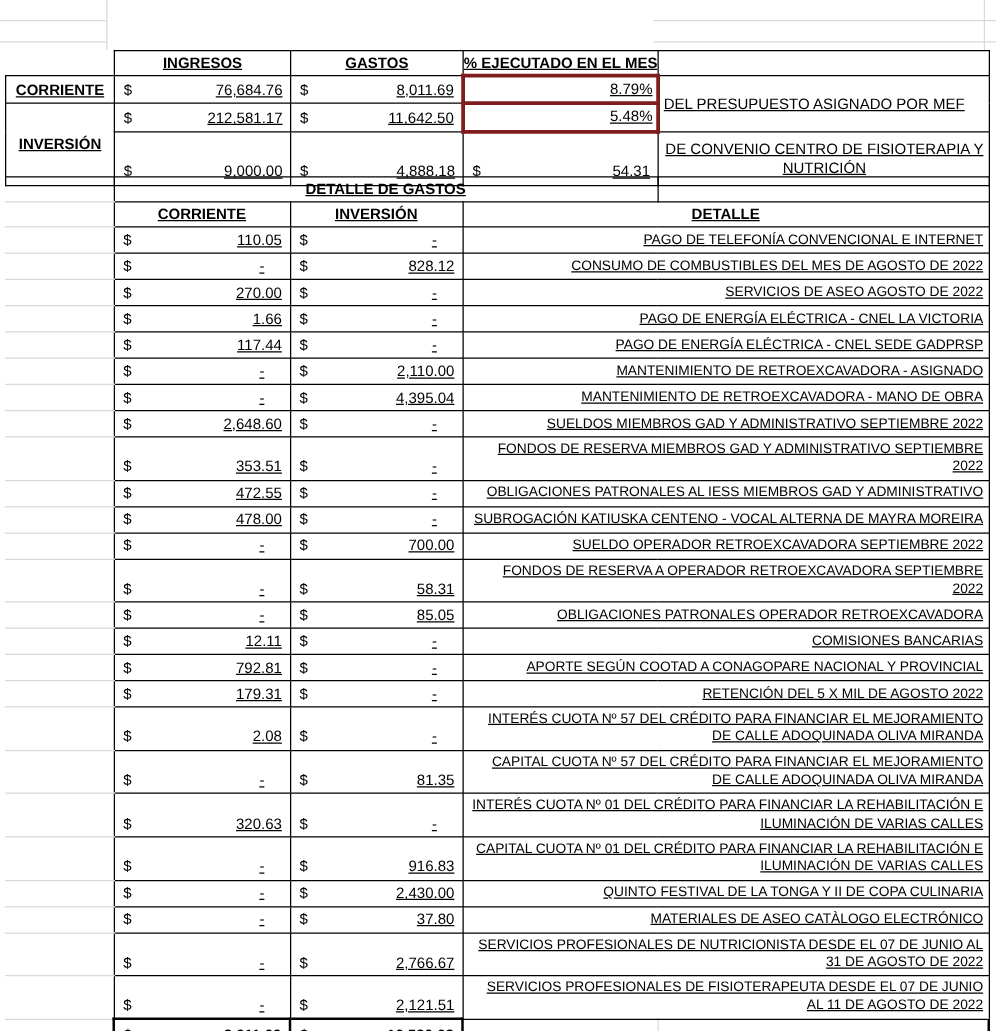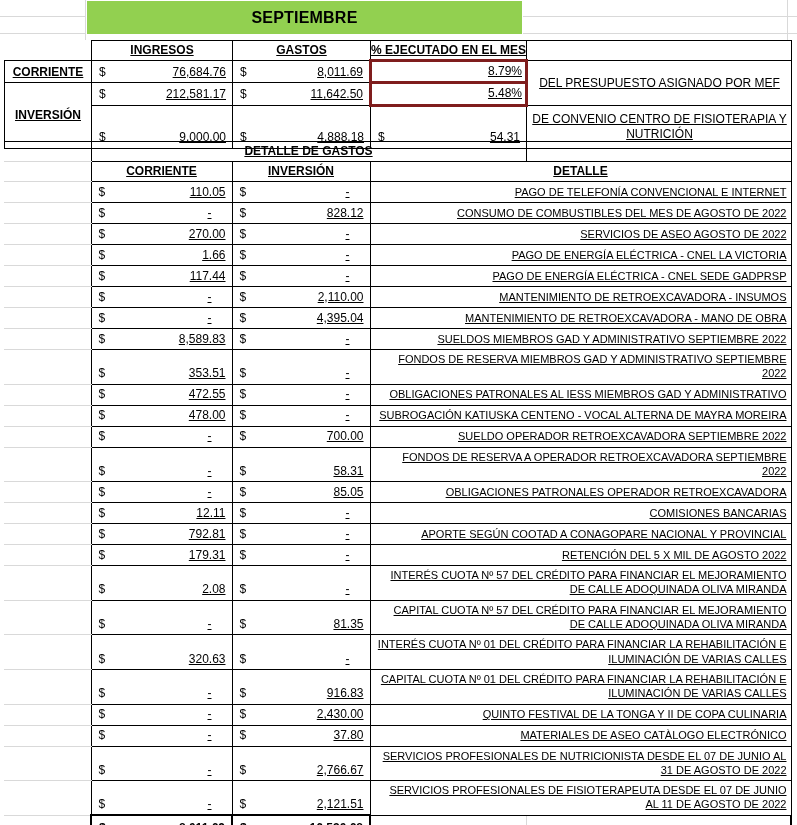--- a/index.html
+++ b/index.html
@@ -28,21 +28,21 @@
   .lbl{font-weight:bold;text-align:center;vertical-align:middle;border:1px solid #000;}
   .spacer{border:none;}
 
   
   .amt{border:1px solid #000;position:relative;text-align:right;vertical-align:bottom;
        padding:2px 6px 3px 18px;}
   .amt .cur{position:absolute;left:7px;bottom:3px;}
   .amt .val.dash{margin-right:14px;}
   .pct{border:3px solid #7f1d1d;text-align:right;vertical-align:bottom;padding:2px 3px 3px 3px;}
 
-  .note{border:1px solid #000;text-align:center;vertical-align:middle;padding:1px 3px;}
+  .note{border:1px solid #000;vertical-align:middle;padding:1px 3px;}
   .note.left{text-align:center;padding-left:4px;}
 
   .section-title{border:1px solid #000;font-weight:bold;text-align:center;vertical-align:middle;margin-left:25px;}
   .empty-cell{border:1px solid #000;}
 
   .ghost{border:none;border-bottom:1px solid #d9d9d9;}
   .ghost.first{border-top:1px solid #000;}
 
   .det{border:1px solid #000;text-align:right;vertical-align:bottom;
        font-size:11px;line-height:1.3;padding:2px 4px 3px 5px;}
@@ -64,21 +64,20 @@
 
 <div class="sheet">
 
   <div class="grid-h" style="top:16px;left:0;width:85px"></div>
   <div class="grid-h" style="top:33px;left:0;width:85px"></div>
   <div class="grid-h" style="top:16px;left:523px;width:274px"></div>
   <div class="grid-h" style="top:33px;left:523px;width:274px"></div>
   <div class="grid-v" style="left:85px;top:0;height:40px"></div>
   <div class="grid-v" style="left:787px;top:0;height:40px"></div>
 
-  <div class="green-header" style="background: rgb(146, 208, 80);">SEPTIEMBRE</div>
 
   <table class="top-table">
     <colgroup>
         <col style="width:87px">
         <col style="width:141px">
         <col style="width:138px">
         <col style="width:156px">
         <col style="width:265px">
       </colgroup>
     <tbody>
@@ -158,31 +157,31 @@
         <tr class="detail-row">
           <td class="ghost"></td>
           <td class="amt"><span class="cur">$</span><span class="val">117.44</span></td>
           <td class="amt"><span class="cur">$</span><span class="val dash">-</span></td>
           <td class="det" colspan="2">PAGO DE ENERGÍA ELÉCTRICA - CNEL SEDE GADPRSP</td>
         </tr>
         <tr class="detail-row">
           <td class="ghost"></td>
           <td class="amt"><span class="cur">$</span><span class="val dash">-</span></td>
           <td class="amt"><span class="cur">$</span><span class="val">2,110.00</span></td>
-          <td class="det" colspan="2">MANTENIMIENTO DE RETROEXCAVADORA - INSUMOS</td>
+          <td class="det" colspan="2">MANTENIMIENTO DE RETROEXCAVADORA - ASIGNADO</td>
         </tr>
         <tr class="detail-row">
           <td class="ghost"></td>
           <td class="amt"><span class="cur">$</span><span class="val dash">-</span></td>
           <td class="amt"><span class="cur">$</span><span class="val">4,395.04</span></td>
           <td class="det" colspan="2">MANTENIMIENTO DE RETROEXCAVADORA - MANO DE OBRA</td>
         </tr>
         <tr class="detail-row">
           <td class="ghost"></td>
-          <td class="amt"><span class="cur">$</span><span class="val">8,589.83</span></td>
+          <td class="amt"><span class="cur">$</span><span class="val">2,648.60</span></td>
           <td class="amt"><span class="cur">$</span><span class="val dash">-</span></td>
           <td class="det" colspan="2">SUELDOS MIEMBROS GAD Y ADMINISTRATIVO SEPTIEMBRE 2022</td>
         </tr>
         <tr class="detail-row">
           <td class="ghost"></td>
           <td class="amt"><span class="cur">$</span><span class="val">353.51</span></td>
           <td class="amt"><span class="cur">$</span><span class="val dash">-</span></td>
           <td class="det" colspan="2">FONDOS DE RESERVA MIEMBROS GAD Y ADMINISTRATIVO SEPTIEMBRE 2022</td>
         </tr>
         <tr class="detail-row">

